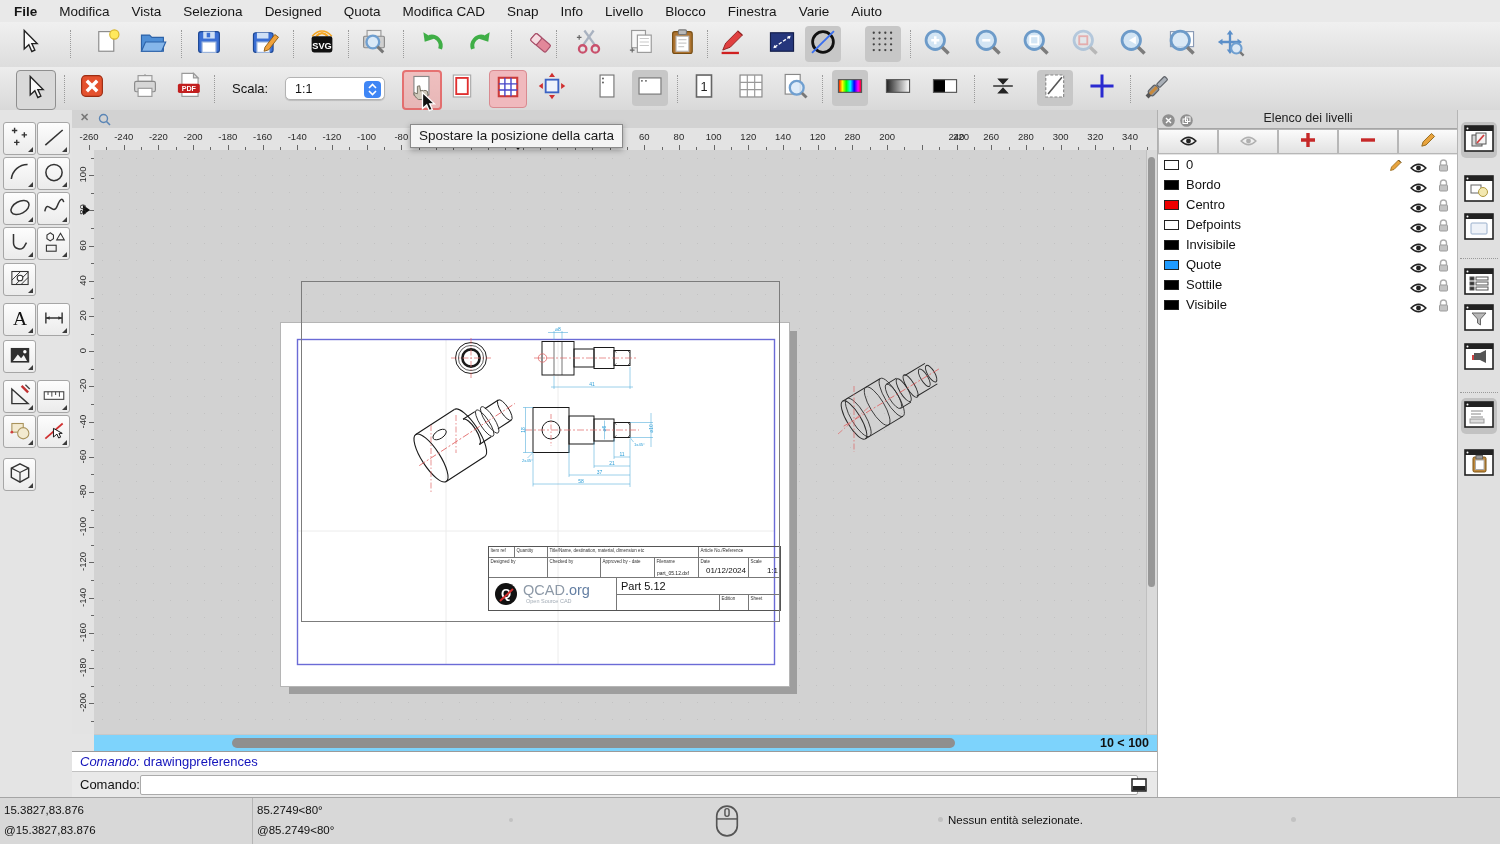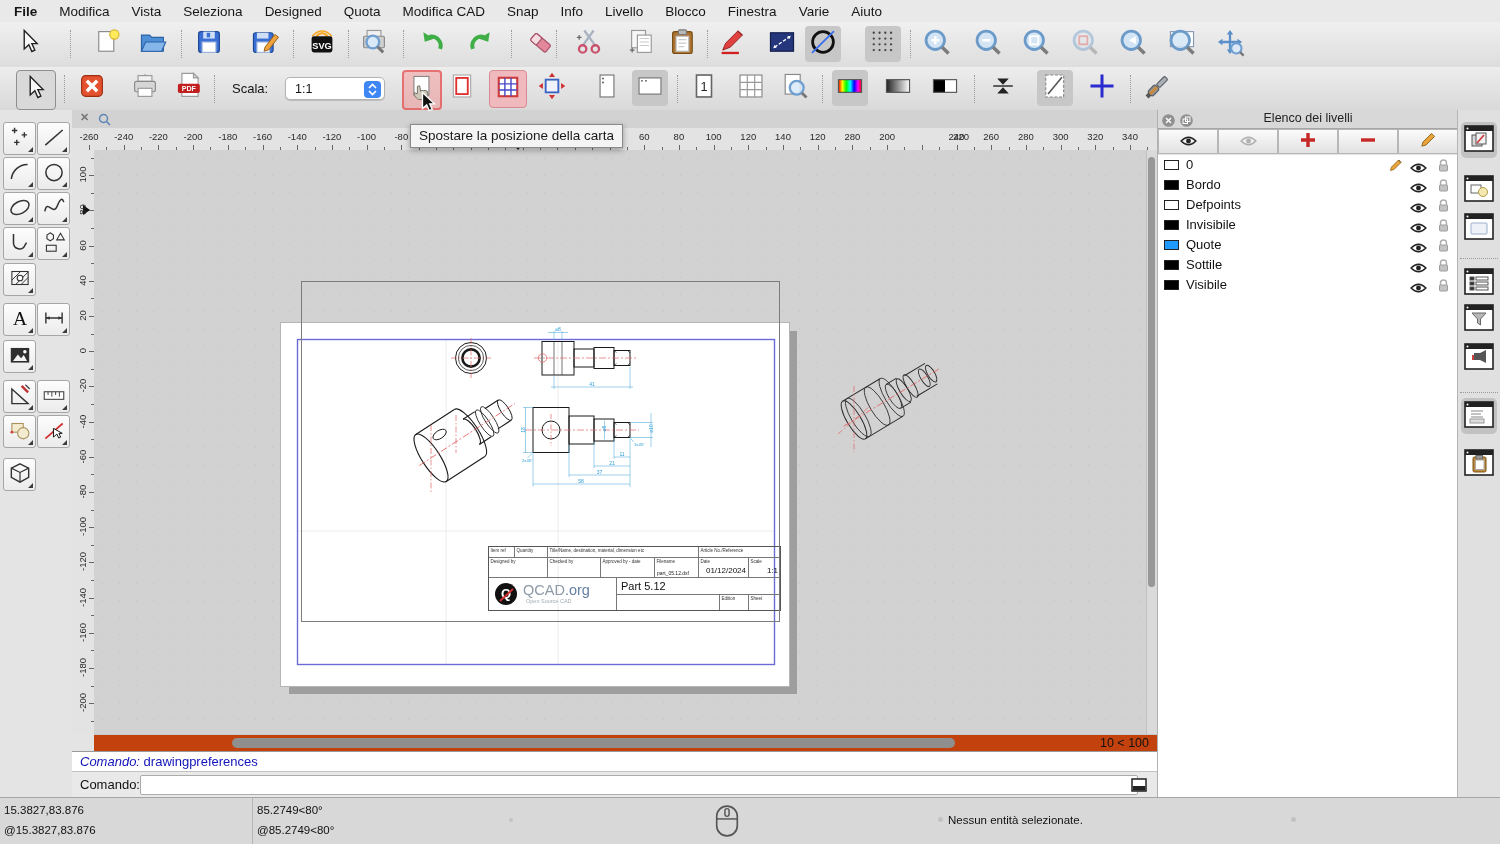--- a/index.html
+++ b/index.html
@@ -54,21 +54,21 @@
     background-image:radial-gradient(circle,#9a9a9a 1px,transparent 1.1px);background-size:6px 3px;}
   
   #canvas{position:absolute;left:94px;top:150px;width:1052px;height:584px;background-color:#d2d2d2;
      background-image:radial-gradient(circle,#c2c2c2 0.9px,transparent 1px);background-size:17px 17px;overflow:hidden;}
   #paper{position:absolute;left:186px;top:172px;width:510px;height:365px;background:#ffffff;border:1px solid #b5b5b5;
      box-shadow:8px 8px 0 -1px #9e9e9e;box-sizing:border-box;}
   #outline-rect{position:absolute;left:207px;top:131px;width:479px;height:341px;border:1.5px solid #7c7c7c;box-sizing:border-box;}
   #isomodel{position:absolute;left:724px;top:206px;}
   #vscroll-track{position:absolute;left:1146px;top:150px;width:11px;height:584px;background:#dadada;border-left:1px solid #c0c0c0;box-sizing:border-box;}
   #vscroll-thumb{position:absolute;left:1148px;top:157px;width:7px;height:430px;background:#979797;border-radius:4px;}
-  #hstrip{position:absolute;left:94px;top:734px;width:1063px;height:17px;background:#c2410c;border-top:1px solid #c8c8c8;box-sizing:border-box;}
+  #hstrip{position:absolute;left:94px;top:734px;width:1063px;height:17px;background:#7dd3fc;border-top:1px solid #c8c8c8;box-sizing:border-box;font-weight:bold;}
   #hscroll-thumb{position:absolute;left:138px;top:3px;width:723px;height:10px;background:#8f8f8f;border-radius:5px;}
   #grid-indicator{position:absolute;right:8px;top:1px;font-size:12.5px;color:#111;}
   
   #titleblock{position:absolute;left:207px;top:223px;width:291px;height:63px;border:1px solid #555;box-sizing:content-box;font-family:"Liberation Sans",sans-serif;}
   .tbl-cell{position:absolute;border-left:1px solid #777;border-top:1px solid #777;box-sizing:border-box;overflow:hidden;}
   .tbl-lab{position:absolute;left:1.5px;top:1px;font-size:4.5px;color:#333;white-space:nowrap;}
   
   #cmd-history{position:absolute;left:72px;top:751px;width:1085px;height:20px;background:#fff;border-top:1px solid #9a9a9a;
       font-size:13px;color:#1313bb;line-height:20px;box-sizing:border-box;}
   #cmd-history .lbl{font-style:italic;margin-left:8px;}
@@ -1028,20 +1028,32 @@
         <span class="leye"><svg width="17" height="12" viewBox="0 0 16 11">
             <path d="M1 5.5Q8 -1.5 15 5.5Q8 12.5 1 5.5Z" fill="none" stroke="#222" stroke-width="1.3"></path>
             <circle cx="8" cy="5.5" r="2.3" fill="#222"></circle>
           </svg></span>
         <span class="llock"><svg width="11" height="13" viewBox="0 0 11 13">
             <path d="M2.5 6V4a3 3 0 0 1 6 0v2" fill="none" stroke="#adadad" stroke-width="1.4"></path>
             <rect x="1.5" y="6" width="8" height="6" rx="1" fill="#c4c4c4" stroke="#9d9d9d"></rect>
           </svg></span>
       </div>
       <div class="lrow">
+        <span class="lswatch" style="background:#ee0000"></span>
+        <span class="lname">Centro</span>
+        <span class="leye"><svg width="17" height="12" viewBox="0 0 16 11">
+            <path d="M1 5.5Q8 -1.5 15 5.5Q8 12.5 1 5.5Z" fill="none" stroke="#222" stroke-width="1.3"></path>
+            <circle cx="8" cy="5.5" r="2.3" fill="#222"></circle>
+          </svg></span>
+        <span class="llock"><svg width="11" height="13" viewBox="0 0 11 13">
+            <path d="M2.5 6V4a3 3 0 0 1 6 0v2" fill="none" stroke="#adadad" stroke-width="1.4"></path>
+            <rect x="1.5" y="6" width="8" height="6" rx="1" fill="#c4c4c4" stroke="#9d9d9d"></rect>
+          </svg></span>
+      </div>
+      <div class="lrow">
         <span class="lswatch" style="background:#ffffff"></span>
         <span class="lname">Defpoints</span>
         <span class="leye"><svg width="17" height="12" viewBox="0 0 16 11">
             <path d="M1 5.5Q8 -1.5 15 5.5Q8 12.5 1 5.5Z" fill="none" stroke="#222" stroke-width="1.3"></path>
             <circle cx="8" cy="5.5" r="2.3" fill="#222"></circle>
           </svg></span>
         <span class="llock"><svg width="11" height="13" viewBox="0 0 11 13">
             <path d="M2.5 6V4a3 3 0 0 1 6 0v2" fill="none" stroke="#adadad" stroke-width="1.4"></path>
             <rect x="1.5" y="6" width="8" height="6" rx="1" fill="#c4c4c4" stroke="#9d9d9d"></rect>
           </svg></span>

